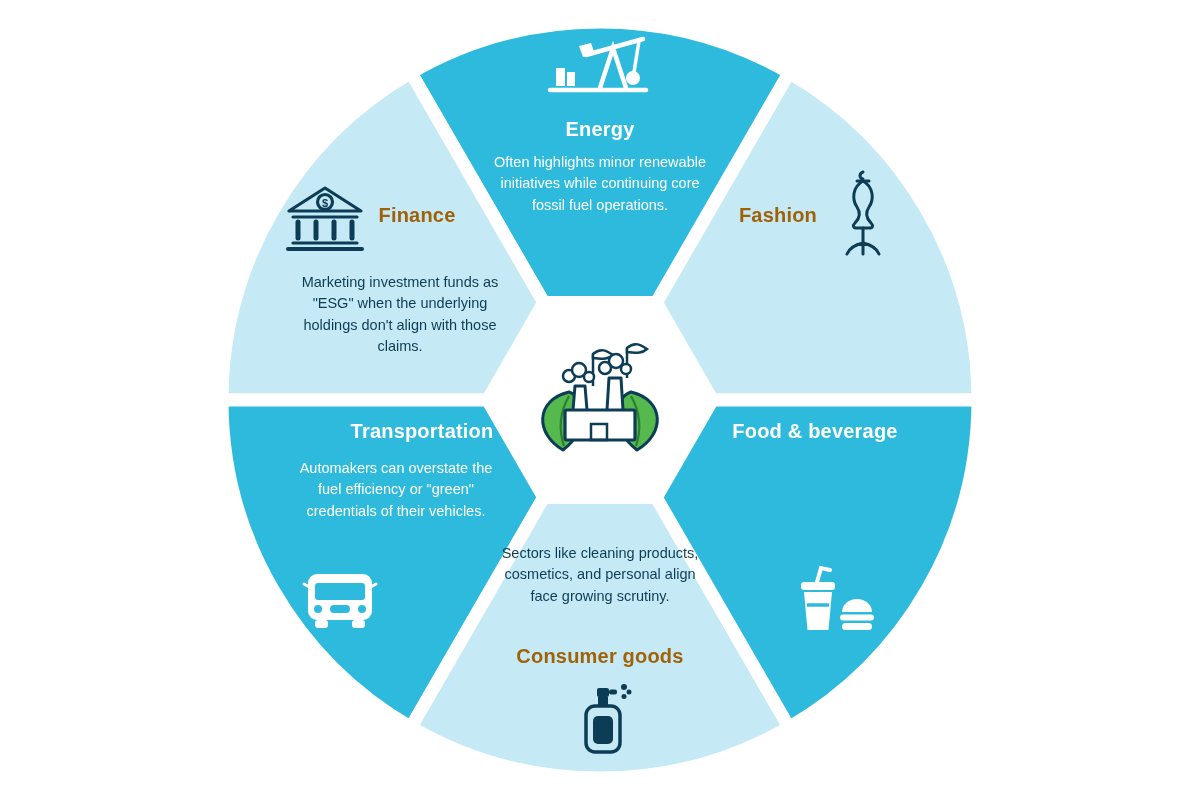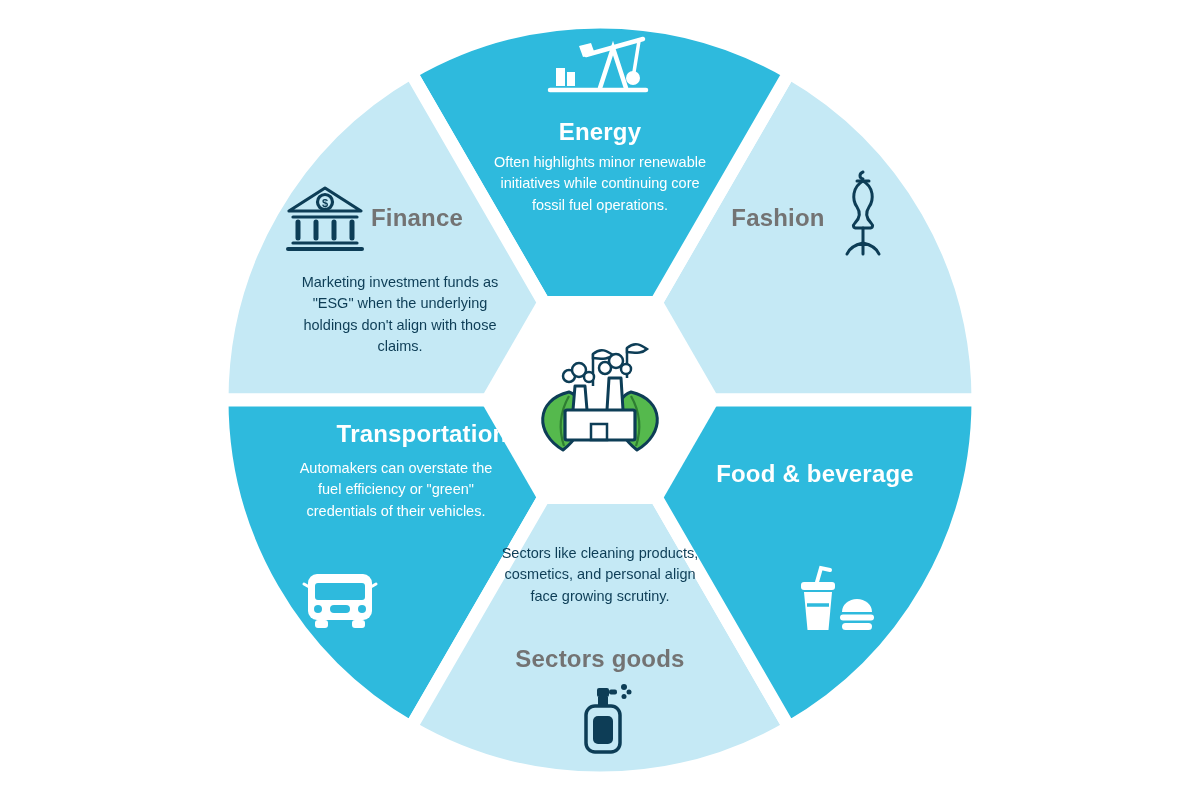--- a/index.html
+++ b/index.html
@@ -9,23 +9,23 @@
     overflow:hidden;
     background:#ffffff;
     font-family:"Liberation Sans","DejaVu Sans",sans-serif;
   }
   .wheel-svg{position:absolute;left:0;top:0;}
   .seg{stroke:#ffffff;stroke-width:13;stroke-linejoin:round;}
   .seg.dark{fill:#2EBADD;}
   .seg.light{fill:#C5E9F5;}
   .hex{fill:#ffffff;}
   .txt{position:absolute;text-align:center;}
-  .title{font-weight:bold;font-size:24px;letter-spacing:.2px;}
+  .title{font-weight:bold;font-size:20px;letter-spacing:.2px;}
   .title.on-dark{color:#ffffff;}
-  .title.on-light{color:#737373;}
+  .title.on-light{color:#a16207;}
   .body{font-size:14.5px;line-height:1.48;}
   .body.on-dark{color:#ffffff;}
   .body.on-light{color:#0D3D56;font-weight:500;}
 </style>
 </head>
 <body>
 
 <div class="stage">
 
   <svg class="wheel-svg" width="1200" height="800" viewBox="0 0 1200 800">
@@ -128,18 +128,18 @@
   <div class="txt title on-light" style="left:708px;top:204px;width:140px;">Fashion</div>
 
   <div class="txt body on-dark" style="left:488px;top:152px;width:224px;">Often highlights minor renewable initiatives while continuing core fossil fuel operations.</div>
 
   <div class="txt title on-light" style="left:347px;top:204px;width:140px;">Finance</div>
   <div class="txt body on-light" style="left:290px;top:272px;width:220px;">Marketing investment funds as "ESG" when the underlying holdings don't align with those claims.</div>
 
   <div class="txt title on-dark" style="left:312px;top:420px;width:220px;">Transportation</div>
   <div class="txt body on-dark" style="left:287px;top:458px;width:218px;">Automakers can overstate the fuel efficiency or "green" credentials of their vehicles.</div>
 
-  <div class="txt title on-dark" style="left:700px;top:420px;width:230px;margin-top:40px;">Food &amp; beverage</div>
+  <div class="txt title on-dark" style="left:700px;top:420px;width:230px;">Food &amp; beverage</div>
 
   <div class="txt body on-light" style="left:492px;top:543px;width:216px;">Sectors like cleaning products, cosmetics, and personal align face growing scrutiny.</div>
-  <div class="txt title on-light" style="left:490px;top:645px;width:220px;">Sectors goods</div>
+  <div class="txt title on-light" style="left:490px;top:645px;width:220px;">Consumer goods</div>
 
 </div>
 
 </body></html>

